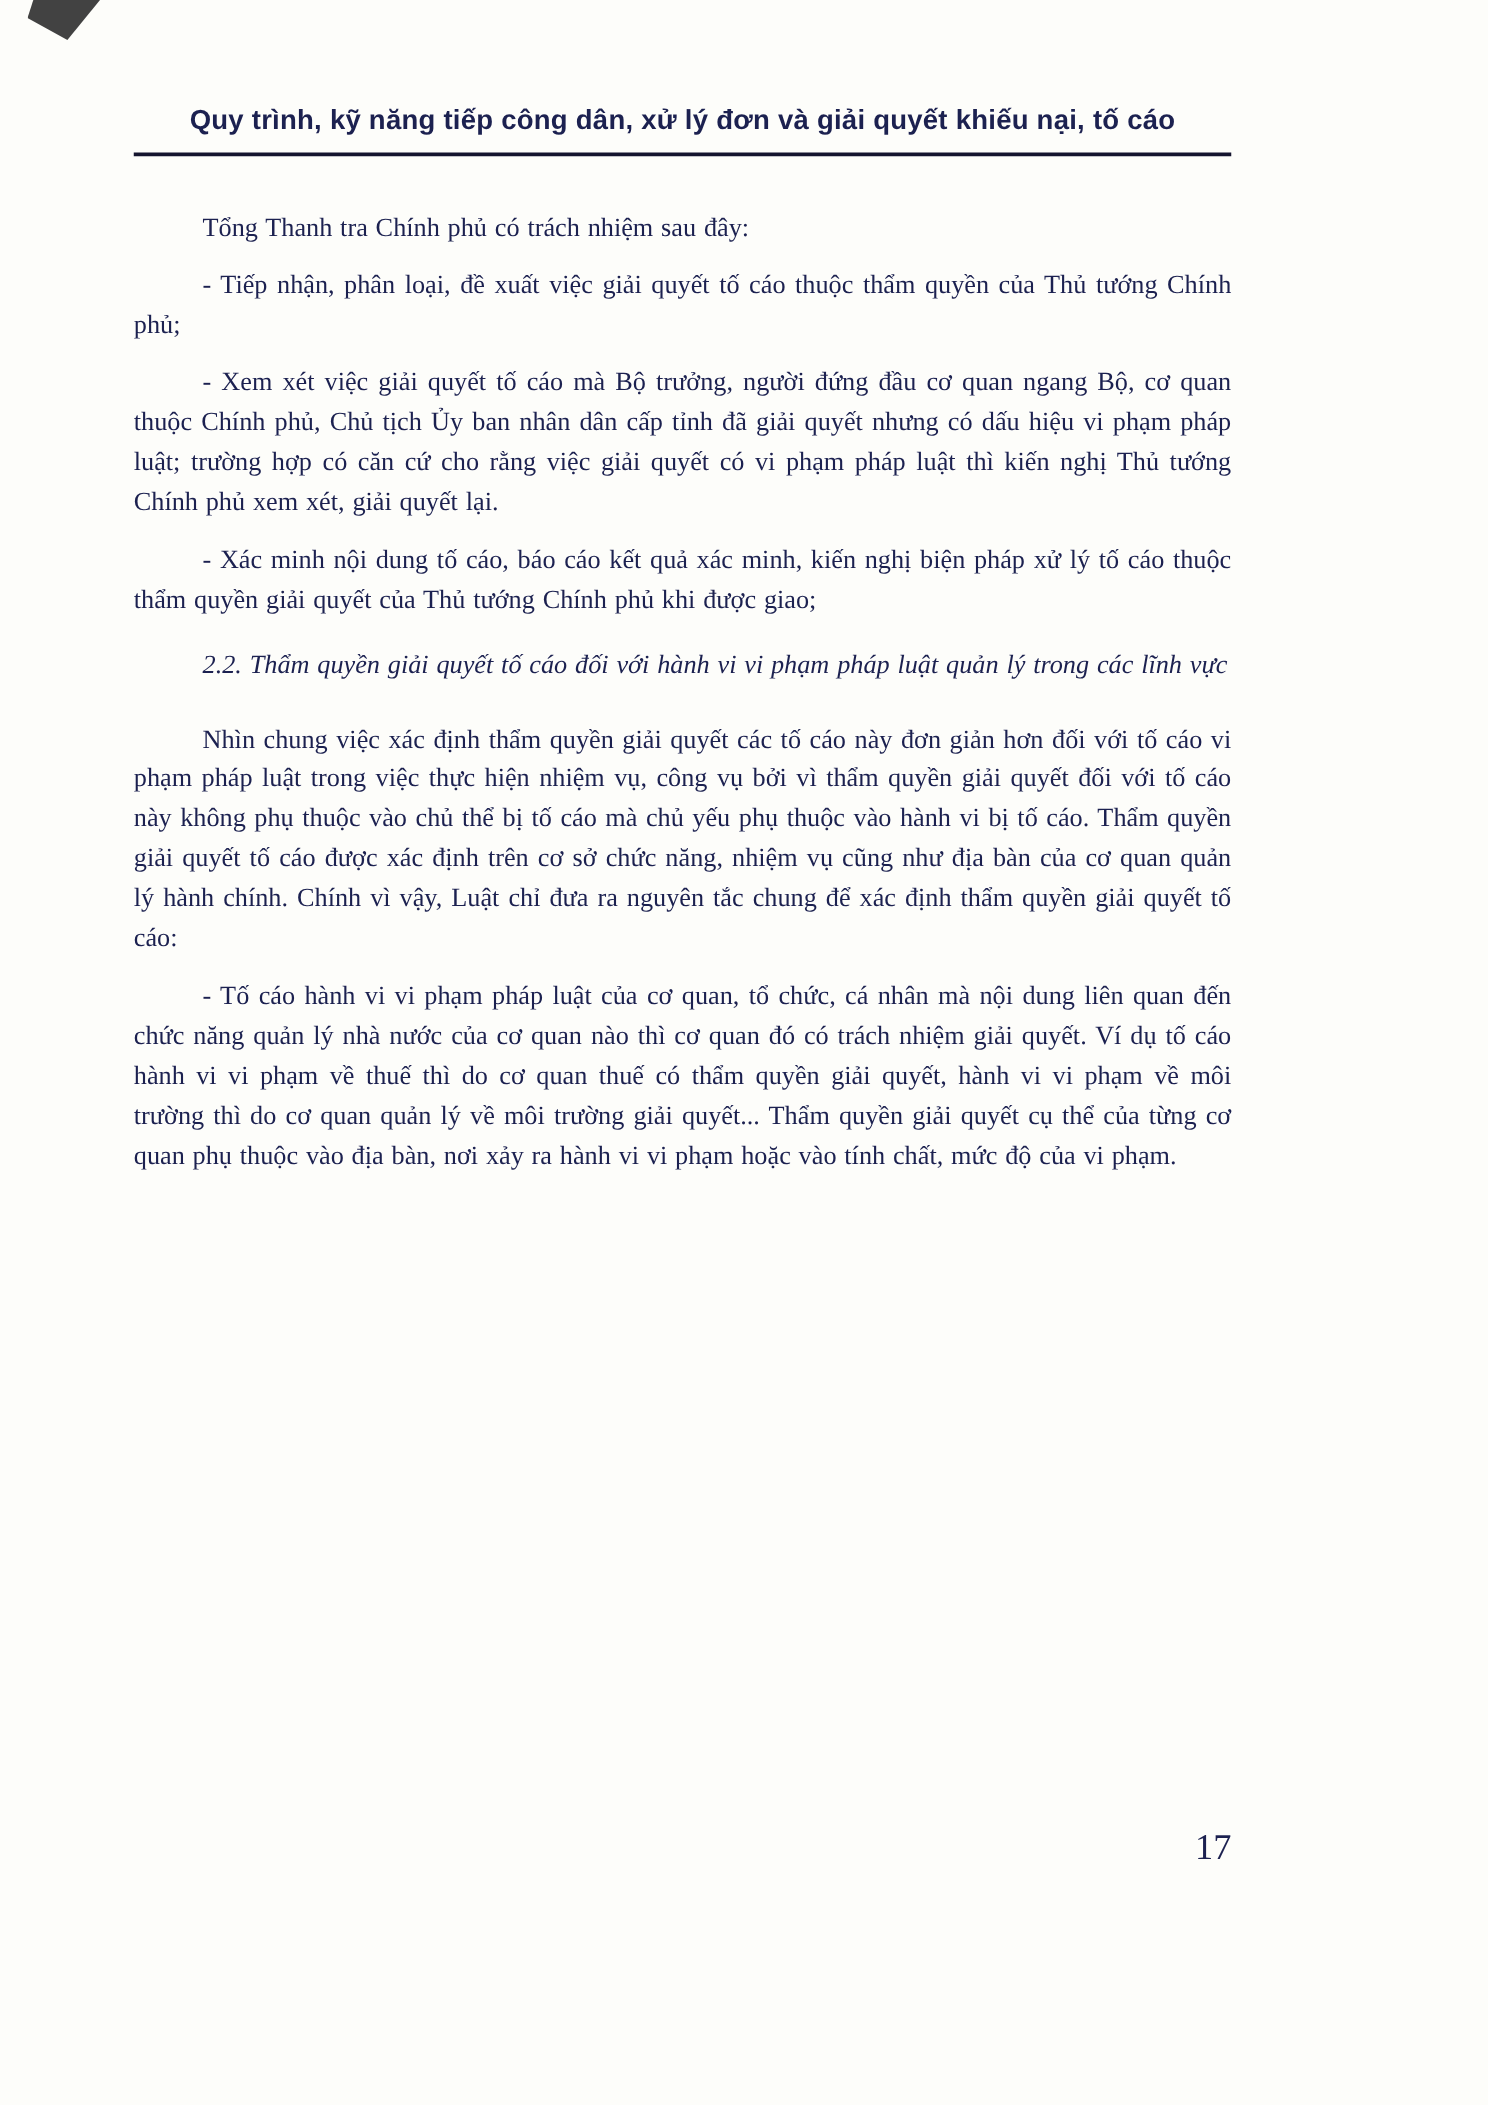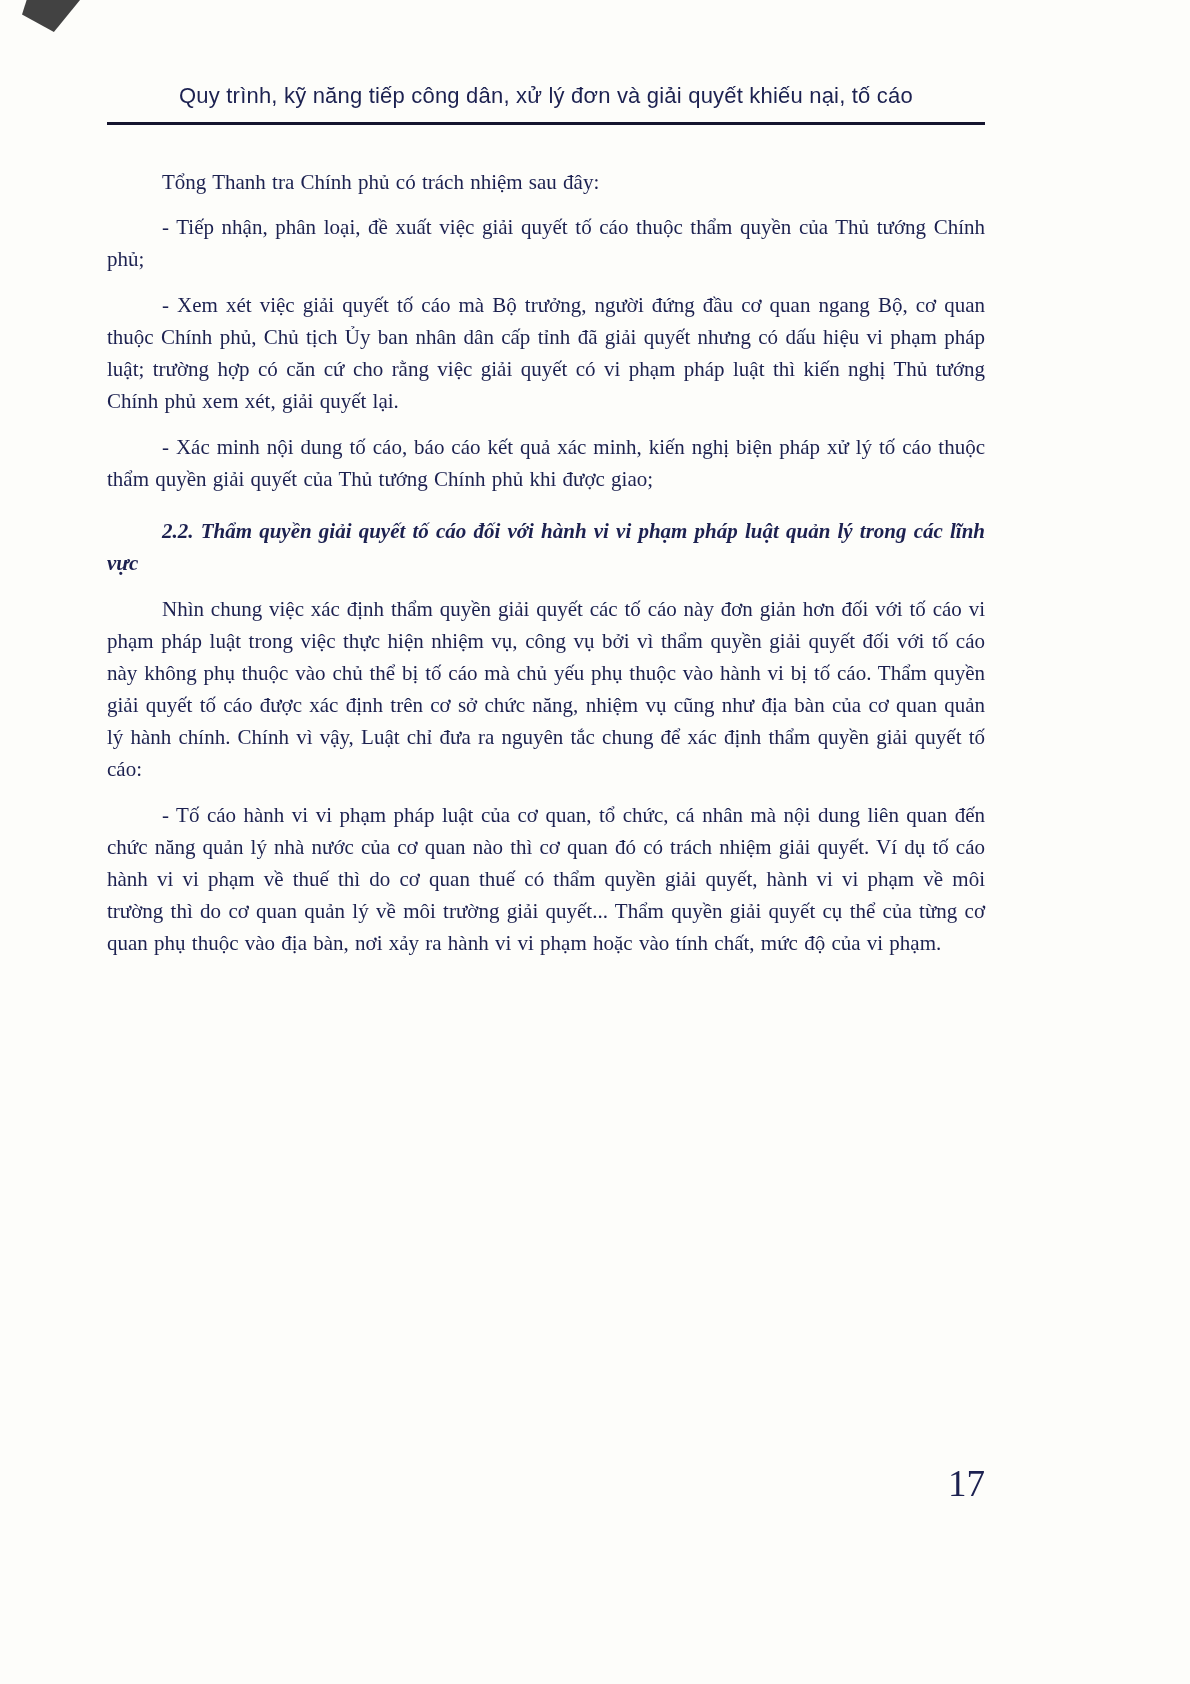--- a/index.html
+++ b/index.html
@@ -24,21 +24,21 @@
     left: 22px;
     top: 0;
     width: 58px;
     height: 32px;
     background: #2e2e2e;
     clip-path: polygon(8% 0, 100% 0, 55% 100%, 0 45%);
     opacity: 0.9;
   }
   .running-header {
     font-family: "Liberation Sans", "DejaVu Sans", sans-serif;
-    font-weight: 400;
+    font-weight: 700;
     font-size: 22px;
     line-height: 1.25;
     text-align: center;
     letter-spacing: 0.2px;
     color: var(--ink, #1c2150);
     padding: 0 10px;
   }
   .header-rule {
     height: 3px;
     background: var(--rule, #15152e);
@@ -48,30 +48,30 @@
   .body-text p,
   .body-text h2 {
     margin: 0 0 14px 0;
     font-size: 21px;
     line-height: 1.52;
     text-align: justify;
     text-indent: 55px;
     word-spacing: 1px;
   }
   .body-text h2.section-heading {
-    font-weight: 700;
+    font-weight: 400;
     font-style: italic;
     margin-top: 20px;
-    margin-bottom: 15px;
+    margin-bottom: 28px;
   }
   .page-number {
     position: absolute;
     top: 1462px;
     right: 205px;
-    font-size: 37px;
+    font-size: 29px;
     color: var(--ink, #1c2150);
   }
 </style>
 </head>
 <body>
 
 <div class="page">
 
   <div class="scan-corner"></div>
 

